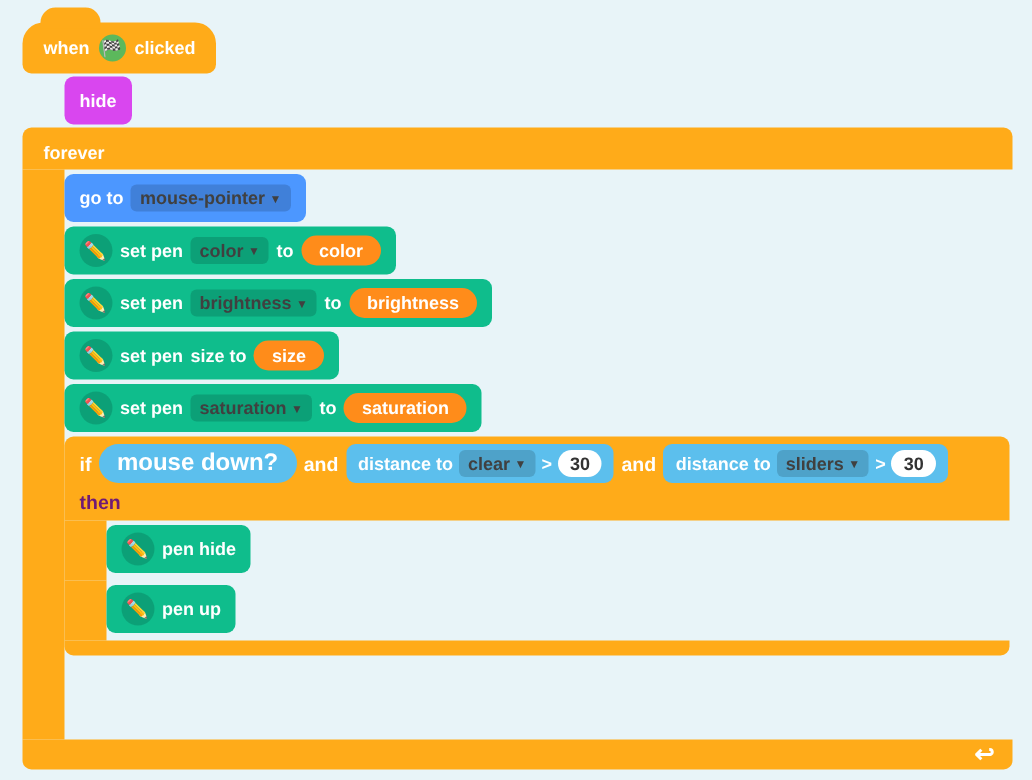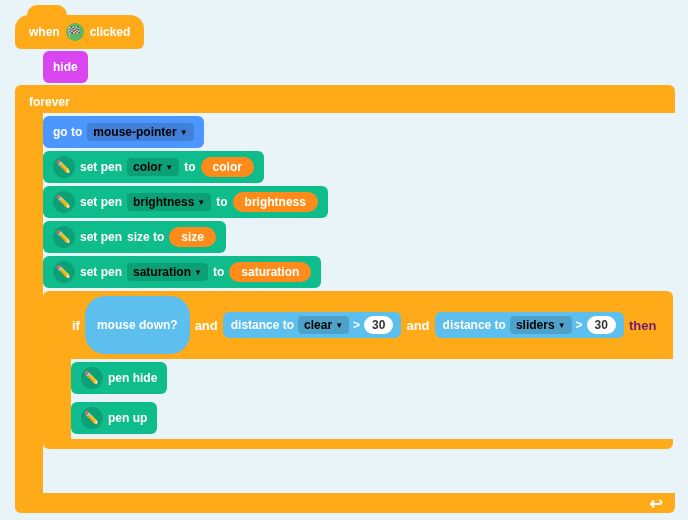--- a/index.html
+++ b/index.html
@@ -79,21 +79,21 @@
       font-weight: bold;
       text-align: center;
     }
 
     
     .drop {
       background: rgba(0,0,0,0.15);
       border-radius: 4px;
       padding: 2px 6px;
       font-size: 12px;
-      color: #000000;
+      color: #404040;
       display: inline-flex;
       align-items: center;
       gap: 3px;
     }
 
     .drop::after {
       content: '▼';
       font-size: 8px;
     }
 
@@ -196,23 +196,23 @@
               <span>set pen</span>
               <span class="drop">saturation</span>
               <span>to</span>
               <span class="oval-orange">saturation</span>
             </div>
           </div>
 
           <div style="display:flex; flex-direction:column; width:630px;">
 
             <div style="background:#FFAB19; border-radius:6px 6px 0 0; padding:5px 10px; display:flex; align-items:center; gap:5px; min-height:36px; flex-wrap:wrap;">
-              <span style="color:white; font-weight:bold;margin-left:19px;">if</span>
-
-              <div style="background:#5cbfed; border-radius:20px; padding:22px 12px; color:white; font-weight:bold; font-size:12px; display:inline-flex; align-items:center; gap:4px;">
+              <span style="color:white; font-weight:bold;">if</span>
+
+              <div style="background:#5cbfed; border-radius:20px; padding:4px 12px; color:white; font-weight:bold; font-size:16px; display:inline-flex; align-items:center; gap:4px;">
                 <span>mouse down?</span>
               </div>
 
               <span style="color:white; font-weight:bold;">and</span>
 
               <div style="background:#5cbfed; border-radius:6px; padding:4px 8px; color:white; font-weight:bold; font-size:12px; display:inline-flex; align-items:center; gap:4px;">
                 <span>distance to</span>
                 <span class="drop">clear</span>
                 <span>&gt;</span>
                 <span class="inp-round">30</span>

